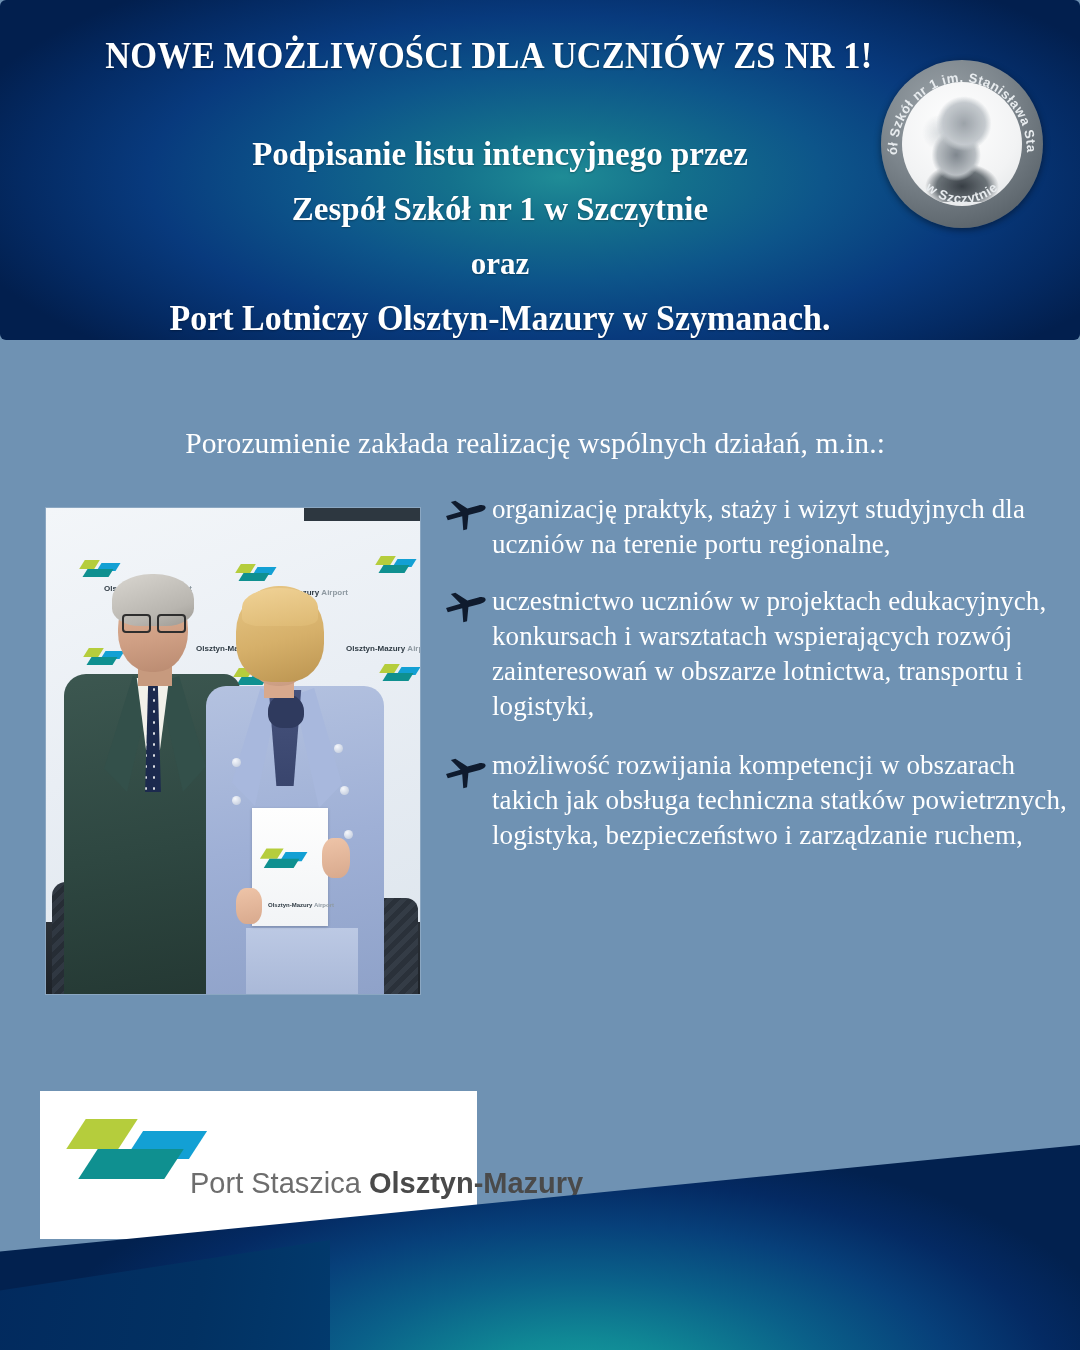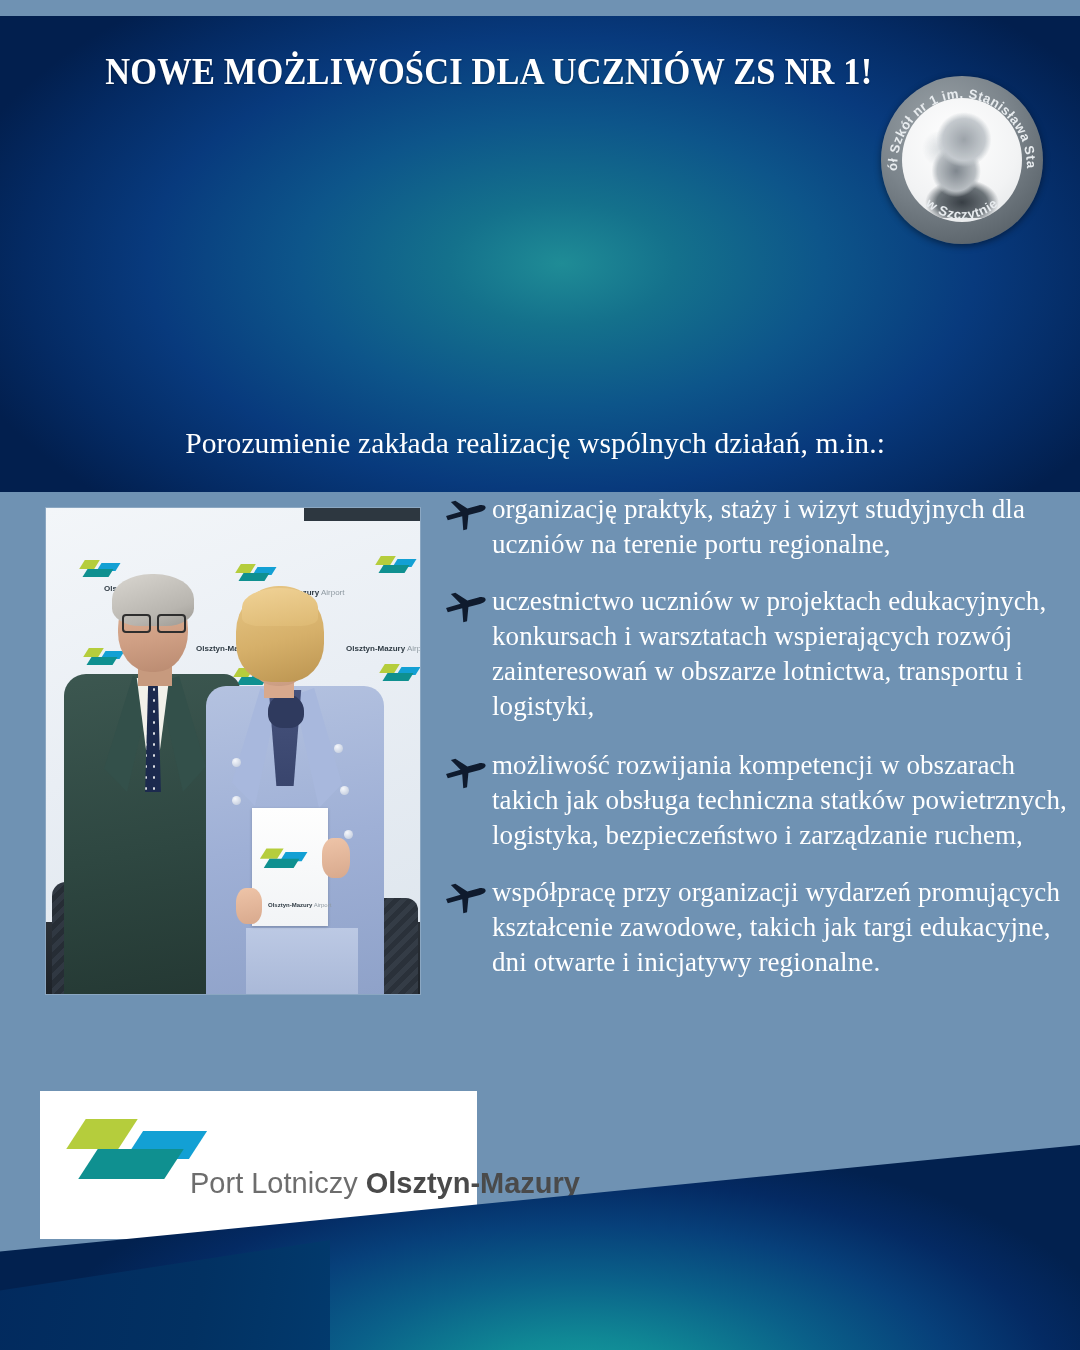--- a/index.html
+++ b/index.html
@@ -17,32 +17,33 @@
     position: relative;
     width: 1080px;
     height: 1350px;
     background: #6f92b3;
     overflow: hidden;
   }
 
   
   .header {
     position: absolute;
-    left: 0; top: 16px;
-    width: 1080px;
-    height: 476px;
+    left: 0; top: 0;
+    width: 1080px;
+    height: 340px;
     background:
       radial-gradient(ellipse 58% 72% at 52% 52%,
         #1f8c96 0%,
         #14718c 18%,
         #0d558a 42%,
         #083a7d 66%,
         #042a63 86%,
         #021f4e 100%);
     overflow: hidden;
+    border-radius: 6px;
   }
 
   .header-title {
     position: absolute;
     left: 0; top: 34px;
     width: 1080px;
     text-align: center;
     padding-right: 110px;
     color: #ffffff;
     font-size: 37px;
@@ -147,21 +148,21 @@
   .ph-logo i { position: absolute; display: block; }
   .ph-logo .w1 { left:0; top:0; width:15px; height:9px; background:#b5cd3c; transform: skewX(-32deg); }
   .ph-logo .w2 { left:17px; top:3px; width:19px; height:8px; background:#13a0d4; transform: skewX(-32deg); }
   .ph-logo .w3 { left:3px; top:9px; width:26px; height:8px; background:#0f9090; transform: skewX(-32deg); }
   .ph-cap {
     position: absolute;
     font-family: "Liberation Sans", sans-serif;
     font-size: 8px; color:#5c6870; white-space: nowrap;
   }
   .ph-cap b { color:#2f3b44; }
-  .ph-cap .lt { color:#8e99a1; }
+  .ph-cap .lt { color:#8e99a1;font-weight:bold; }
 
   .ph-floor {
     position:absolute; left:0; bottom:0; width:100%; height:72px;
     background: linear-gradient(180deg,#2b3138 0%,#1d2228 100%);
   }
   .ph-chair {
     position:absolute; left:6px; bottom:0; width:78px; height:112px;
     background: repeating-linear-gradient(135deg,#262d35 0 5px,#303842 5px 10px);
     border-radius: 14px 14px 0 0;
   }
@@ -286,20 +287,26 @@
 </style>
 </head>
 <body>
 
 <div id="poster">
 
   <div class="header">
 
     <div class="header-title">NOWE MOŻLIWOŚCI DLA UCZNIÓW ZS NR 1!</div>
 
+    <div class="header-sub">
+      <span class="ln">Podpisanie listu intencyjnego przez</span>
+      <span class="ln">Zespół Szkół nr 1 w Szczytnie</span>
+      <span class="ln ln-small">oraz</span>
+      <span class="ln ln-last">Port Lotniczy Olsztyn-Mazury w Szymanach.</span>
+    </div>
 
     <div class="seal">
       <div class="seal-inner">
         <div class="seal-face"></div>
       </div>
       <svg class="seal-ring-text" viewBox="0 0 162 168">
         <defs>
           <path id="arcTop" d="M 16,92 A 65,70 0 0 1 146,92" fill="none"></path>
           <path id="arcBot" d="M 26,96 A 56,58 0 0 0 136,96" fill="none"></path>
         </defs>
@@ -441,37 +448,29 @@
 
     <div class="bullet b2">
       <div class="bullet-icon">
         <svg width="44" height="38" viewBox="0 0 64 52" aria-hidden="true">
           <path fill="currentColor" d="M3 30.5 L24 24 L10 10 L16.5 8 L34 19.5 L50 15 C55.5 13.6 60 15 60.5 17.6 C61 20.3 57.6 23 52.2 24.4 L35.5 28.8 L33.5 49.5 L28 51 L26.5 30.6 L5.5 36.5 Z"></path>
         </svg>
       </div>
       <div class="bullet-text">możliwość rozwijania kompetencji w obszarach takich jak obsługa techniczna statków powietrznych, logistyka, bezpieczeństwo i zarządzanie ruchem,</div>
     </div>
 
-    <div class="bullet b4">
-      <div class="bullet-icon">
-        <svg width="44" height="38" viewBox="0 0 64 52" aria-hidden="true">
-          <path fill="currentColor" d="M3 30.5 L24 24 L10 10 L16.5 8 L34 19.5 L50 15 C55.5 13.6 60 15 60.5 17.6 C61 20.3 57.6 23 52.2 24.4 L35.5 28.8 L33.5 49.5 L28 51 L26.5 30.6 L5.5 36.5 Z"></path>
-        </svg>
-      </div>
-      <div class="bullet-text">współpracę przy organizacji wydarzeń promujących kształcenie zawodowe, takich jak targi edukacyjne, dni otwarte i inicjatywy regionalne.</div>
-    </div>
   </div>
 
   <div class="logocard">
     <div class="logocard-mark">
       <i class="lg-w1"></i>
       <i class="lg-w2"></i>
       <i class="lg-w3"></i>
     </div>
     <div class="logocard-text">
-      <span>Port Lotniczy </span><b>Olsztyn-Mazury</b>
+      <span>Port Staszica </span><b>Olsztyn-Mazury</b>
     </div>
   </div>
 
   <div class="band"></div>
   <div class="band-left-wedge"></div>
 
 </div>
 
 </body></html>

